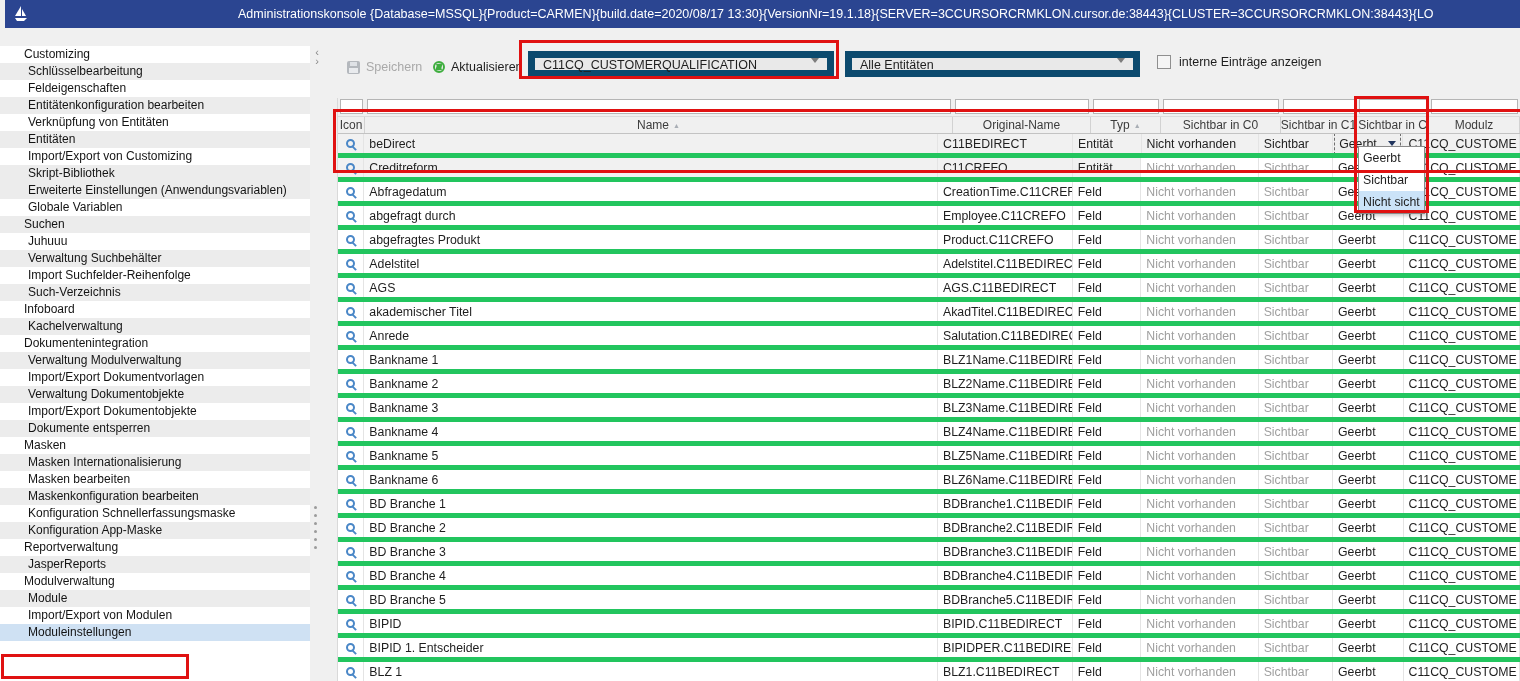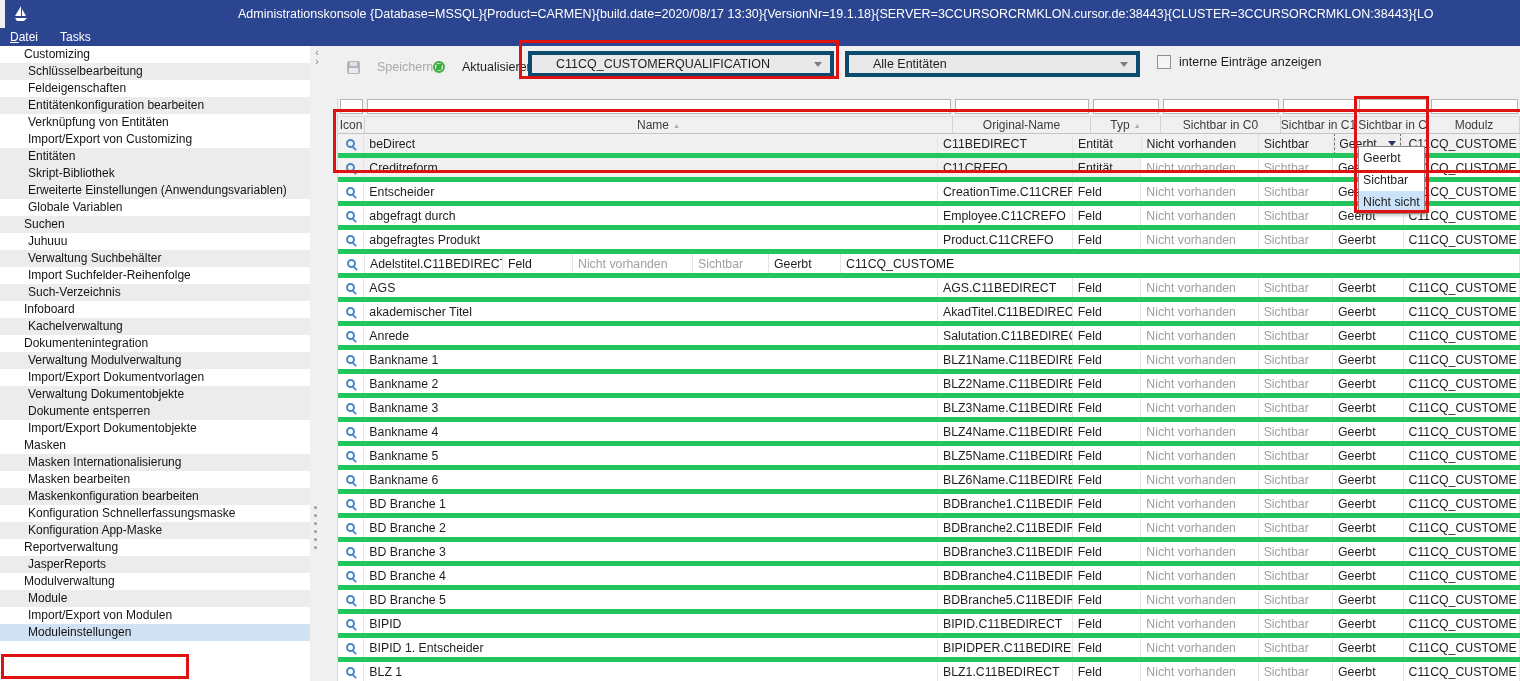--- a/index.html
+++ b/index.html
@@ -24,30 +24,30 @@
   .side-item.alt{background:#ececec;}
   .side-item.selected{background:#cfe1f3;}
 
   .splitter{position:absolute;left:310px;top:46px;width:27px;height:635px;background:#f0f0f0;}
   .split-arrows{position:absolute;left:1px;top:2px;color:#8a8a8a;font-size:11px;line-height:9px;text-align:center;width:12px;}
   .split-dots{position:absolute;left:4px;top:460px;display:flex;flex-direction:column;gap:5px;}
   .split-dots i{width:3px;height:3px;border-radius:50%;background:#9b9b9b;}
 
   
   .toolbar{position:absolute;left:337px;top:46px;width:1183px;height:40px;background:#f0f0f0;font-size:12.5px;}
-  .tb-btn{position:absolute;top:9px;height:24px;display:flex;align-items:center;gap:17px;cursor:pointer;}
+  .tb-btn{position:absolute;top:9px;height:24px;display:flex;align-items:center;gap:6px;cursor:pointer;}
   .tb-btn.disabled{color:#a9a9a9;cursor:default;}
   .floppy{width:13px;height:13px;background:#b4b8bd;border-radius:2px;position:relative;}
   .floppy::before{content:"";position:absolute;left:3px;top:1px;width:7px;height:4px;background:#dfe2e6;}
   .floppy::after{content:"";position:absolute;left:2px;bottom:1px;width:9px;height:5px;background:#e9ebee;}
   .refresh{width:12px;height:12px;border:2.5px solid #3fae3f;border-radius:50%;position:relative;}
   .refresh::before{content:"";position:absolute;right:-4px;top:-3px;border:4px solid transparent;border-left:6px solid #3fae3f;transform:rotate(-40deg);}
   .refresh::after{content:"";position:absolute;left:-4px;bottom:-3px;border:4px solid transparent;border-right:6px solid #3fae3f;transform:rotate(-40deg);}
-  .combo{position:absolute;top:5px;height:26px;background:#e9e9e9;border:4px solid #0c4a6e;
-         display:flex;align-items:center;padding:0 24px;font-size:12.5px;cursor:pointer;}
+  .combo{position:absolute;top:5px;height:26px;background:#e9e9e9;border:7px solid #0c4a6e;
+         display:flex;padding:0 8px;font-size:12.5px;cursor:pointer;}
   .combo .chev{position:absolute;right:8px;width:0;height:0;border-left:4px solid transparent;
                border-right:4px solid transparent;border-top:5px solid #7d7d7d;}
   .checkbox-wrap{position:absolute;top:9px;display:flex;align-items:center;gap:8px;}
   .cb{width:14px;height:14px;background:#f5f5f5;border:1px solid #8f8f8f;}
 
   
   .grid{position:absolute;left:337px;top:98px;width:1183px;height:595px;background:#fff;border-left:1px solid #d9d9d9;}
   .col-icon{width:27px;}.col-name{width:588px;}.col-orig{width:138px;}.col-typ{width:70px;}
   .col-c0{width:120px;}.col-c1{width:76px;}.col-c2{width:72px;}.col-mod{flex:1 1 auto;min-width:0;}
   .filter-row{display:flex;height:18px;background:#f0f0f0;}
@@ -97,49 +97,45 @@
     <span class="app-ico">
       <svg width="16" height="17" viewBox="0 0 16 17">
         <path d="M8 1 L8 11 L2 11 Z" fill="#ffffff"></path>
         <path d="M9 4 L13 11 L9 11 Z" fill="#ffffff"></path>
         <path d="M2 13 L14 13 L11 16 L4 16 Z" fill="#ffffff"></path>
       </svg>
     </span>
     <span class="ttl">Administrationskonsole {Database=MSSQL}{Product=CARMEN}{build.date=2020/08/17 13:30}{VersionNr=19.1.18}{SERVER=3CCURSORCRMKLON.cursor.de:38443}{CLUSTER=3CCURSORCRMKLON:38443}{LO</span>
   </div>
 
-  <div class="menubar">
-      <span><u>D</u>atei</span>
-      <span>Tasks</span>
-    </div>
 
   <div class="sidebar">
       <div class="side-item group">Customizing</div>
       <div class="side-item child alt">Schlüsselbearbeitung</div>
       <div class="side-item child">Feldeigenschaften</div>
       <div class="side-item child alt">Entitätenkonfiguration bearbeiten</div>
       <div class="side-item child">Verknüpfung von Entitäten</div>
+      <div class="side-item child alt">Entitäten</div>
       <div class="side-item child">Import/Export von Customizing</div>
-      <div class="side-item child alt">Entitäten</div>
       <div class="side-item child alt">Skript-Bibliothek</div>
       <div class="side-item child alt">Erweiterte Einstellungen (Anwendungsvariablen)</div>
       <div class="side-item child">Globale Variablen</div>
       <div class="side-item group alt">Suchen</div>
       <div class="side-item child">Juhuuu</div>
       <div class="side-item child alt">Verwaltung Suchbehälter</div>
       <div class="side-item child">Import Suchfelder-Reihenfolge</div>
       <div class="side-item child alt">Such-Verzeichnis</div>
       <div class="side-item group">Infoboard</div>
       <div class="side-item child alt">Kachelverwaltung</div>
       <div class="side-item group">Dokumentenintegration</div>
       <div class="side-item child alt">Verwaltung Modulverwaltung</div>
       <div class="side-item child">Import/Export Dokumentvorlagen</div>
       <div class="side-item child alt">Verwaltung Dokumentobjekte</div>
+      <div class="side-item child">Import/Export Dokumentobjekte</div>
       <div class="side-item child alt">Dokumente entsperren</div>
-      <div class="side-item child">Import/Export Dokumentobjekte</div>
       <div class="side-item group">Masken</div>
       <div class="side-item child alt">Masken Internationalisierung</div>
       <div class="side-item child">Masken bearbeiten</div>
       <div class="side-item child alt">Maskenkonfiguration bearbeiten</div>
       <div class="side-item child">Konfiguration Schnellerfassungsmaske</div>
       <div class="side-item child alt">Konfiguration App-Maske</div>
       <div class="side-item group">Reportverwaltung</div>
       <div class="side-item child alt">JasperReports</div>
       <div class="side-item group">Modulverwaltung</div>
       <div class="side-item child alt">Module</div>
@@ -264,21 +260,21 @@
           <div class="gcell col-typ shaded">Entität</div>
           <div class="gcell col-c0 dim">Nicht vorhanden</div>
           <div class="gcell col-c1 dim">Sichtbar</div>
           <div class="gcell col-c2">Geerbt</div>
           <div class="gcell col-mod">C11CQ_CUSTOME</div>
         </div>
         <div class="grow">
           <div class="gcell col-icon center">
             <span class="mag"></span>
           </div>
-          <div class="gcell col-name">Entscheider</div>
+          <div class="gcell col-name">Abfragedatum</div>
           <div class="gcell col-orig">CreationTime.C11CREFO</div>
           <div class="gcell col-typ">Feld</div>
           <div class="gcell col-c0 dim">Nicht vorhanden</div>
           <div class="gcell col-c1 dim">Sichtbar</div>
           <div class="gcell col-c2">Geerbt</div>
           <div class="gcell col-mod">C11CQ_CUSTOME</div>
         </div>
         <div class="grow">
           <div class="gcell col-icon center">
             <span class="mag"></span>
@@ -300,20 +296,21 @@
           <div class="gcell col-typ">Feld</div>
           <div class="gcell col-c0 dim">Nicht vorhanden</div>
           <div class="gcell col-c1 dim">Sichtbar</div>
           <div class="gcell col-c2">Geerbt</div>
           <div class="gcell col-mod">C11CQ_CUSTOME</div>
         </div>
         <div class="grow">
           <div class="gcell col-icon center">
             <span class="mag"></span>
           </div>
+          <div class="gcell col-name">Adelstitel</div>
           <div class="gcell col-orig">Adelstitel.C11BEDIRECT</div>
           <div class="gcell col-typ">Feld</div>
           <div class="gcell col-c0 dim">Nicht vorhanden</div>
           <div class="gcell col-c1 dim">Sichtbar</div>
           <div class="gcell col-c2">Geerbt</div>
           <div class="gcell col-mod">C11CQ_CUSTOME</div>
         </div>
         <div class="grow">
           <div class="gcell col-icon center">
             <span class="mag"></span>

